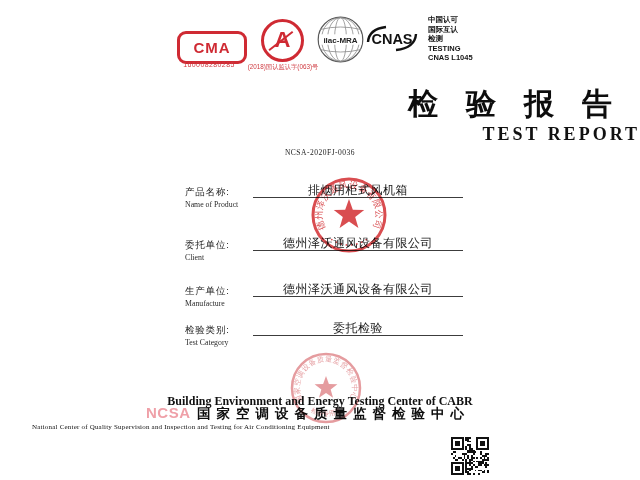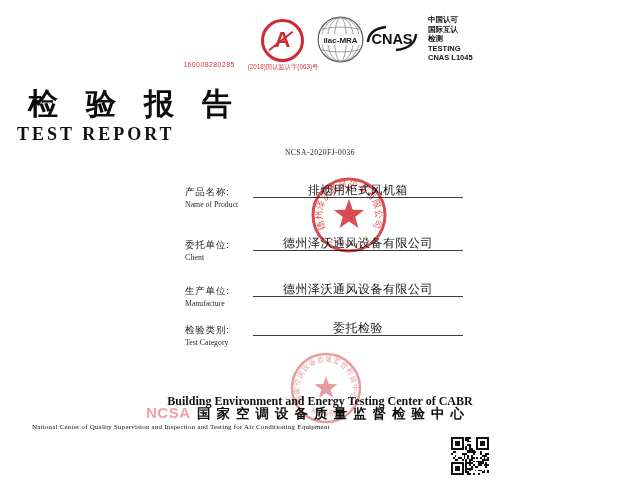--- a/index.html
+++ b/index.html
@@ -14,23 +14,23 @@
   .cal-circle{position:absolute;left:261px;top:19px;width:37px;height:37px;border:3.5px solid #cf2a33;border-radius:50%;
               display:flex;align-items:center;justify-content:center;overflow:hidden;}
   .cal-circle span{color:#cf2a33;font-weight:900;font-size:22px;line-height:1;transform:translateY(-1px);}
   .cal-slash{position:absolute;left:266px;top:40px;width:30px;height:2.4px;background:#cf2a33;transform:rotate(-38deg);}
   .cal-caption{position:absolute;left:240px;top:62.5px;width:86px;text-align:center;color:#cf3a40;font-size:6.3px;}
   .ilac{position:absolute;left:317px;top:16px;}
   .cnas{position:absolute;left:365px;top:23px;}
   .accr{position:absolute;left:428px;top:15px;font-size:7.5px;font-weight:bold;line-height:9.5px;color:#141414;}
 
   
-  .title-cn{position:absolute;left:0;right:0;top:84px;margin:0;text-align:left;font-size:30px;font-weight:bold;
+  .title-cn{position:absolute;left:0;right:0;top:84px;margin:0;text-align:right;font-size:30px;font-weight:bold;
             color:#0d0d0d;letter-spacing:28px;padding-left:28px;}
-  .title-en{position:absolute;left:0;right:0;top:124px;text-align:left;font-family:"Liberation Serif",serif;
+  .title-en{position:absolute;left:0;right:0;top:124px;text-align:right;font-family:"Liberation Serif",serif;
             font-size:18px;font-weight:600;letter-spacing:3px;padding-left:17px;color:#111;}
   .report-no{position:absolute;left:0;right:0;top:148px;text-align:center;font-family:"Liberation Serif",serif;
              font-size:7.5px;letter-spacing:.5px;color:#222;}
 
   
   .field{position:absolute;left:0;width:640px;height:30px;}
   .field .lab{position:absolute;left:185px;top:0;font-size:9.5px;letter-spacing:.8px;color:#1d1d1d;}
   .field .lab-en{position:absolute;left:185px;top:13.5px;font-family:"Liberation Serif",serif;font-size:7.8px;color:#2a2a2a;}
   .field .val{position:absolute;left:253px;top:-4px;width:210px;text-align:center;font-size:12px;color:#161616;letter-spacing:.5px;}
   .field .line{position:absolute;left:253px;top:11px;width:210px;border-bottom:1px solid #3c3c3c;}
@@ -49,20 +49,23 @@
   
   .stamp{position:absolute;mix-blend-mode:multiply;}
   .stamp-company{left:289px;top:155px;opacity:.9;}
   .stamp-center{left:271px;top:333px;opacity:.55;}
 </style>
 </head>
 <body>
 
 <div class="page">
 
+  <div class="cma-box">
+    <span>CMA</span>
+  </div>
   <div class="cma-number">160008280285</div>
 
   <div class="cal-circle">
     <span>A</span>
   </div>
   <div class="cal-slash"></div>
   <div class="cal-caption">(2018)国认监认字(063)号</div>
 
   <div class="ilac">
     <svg width="47" height="47" viewBox="0 0 47 47">

